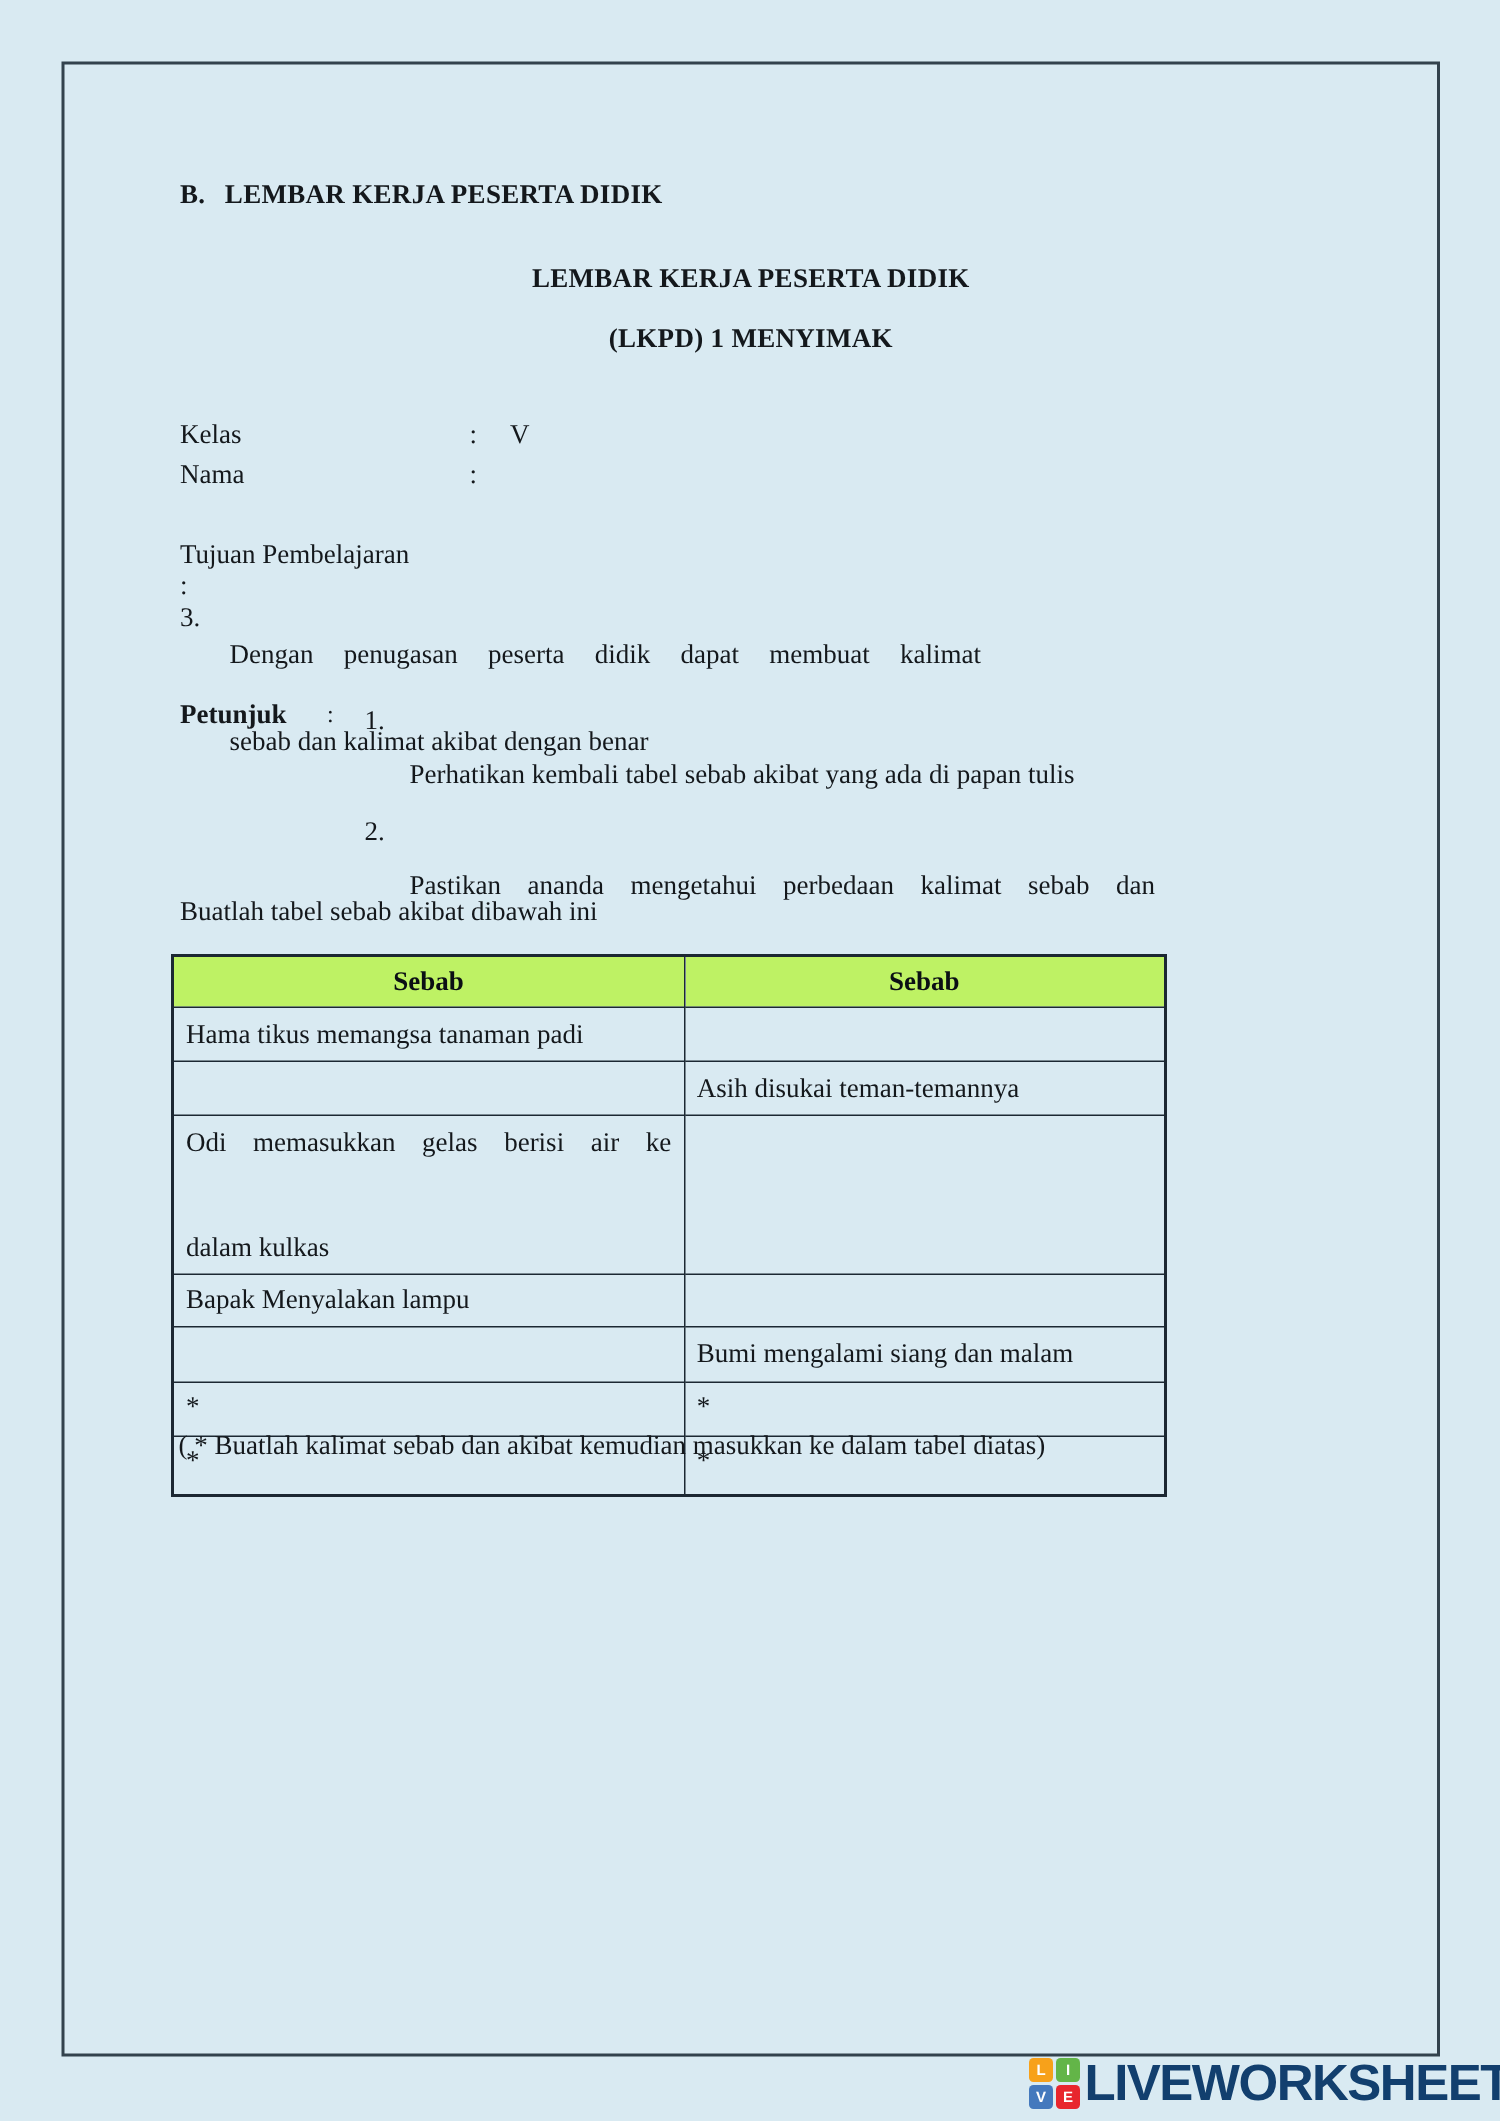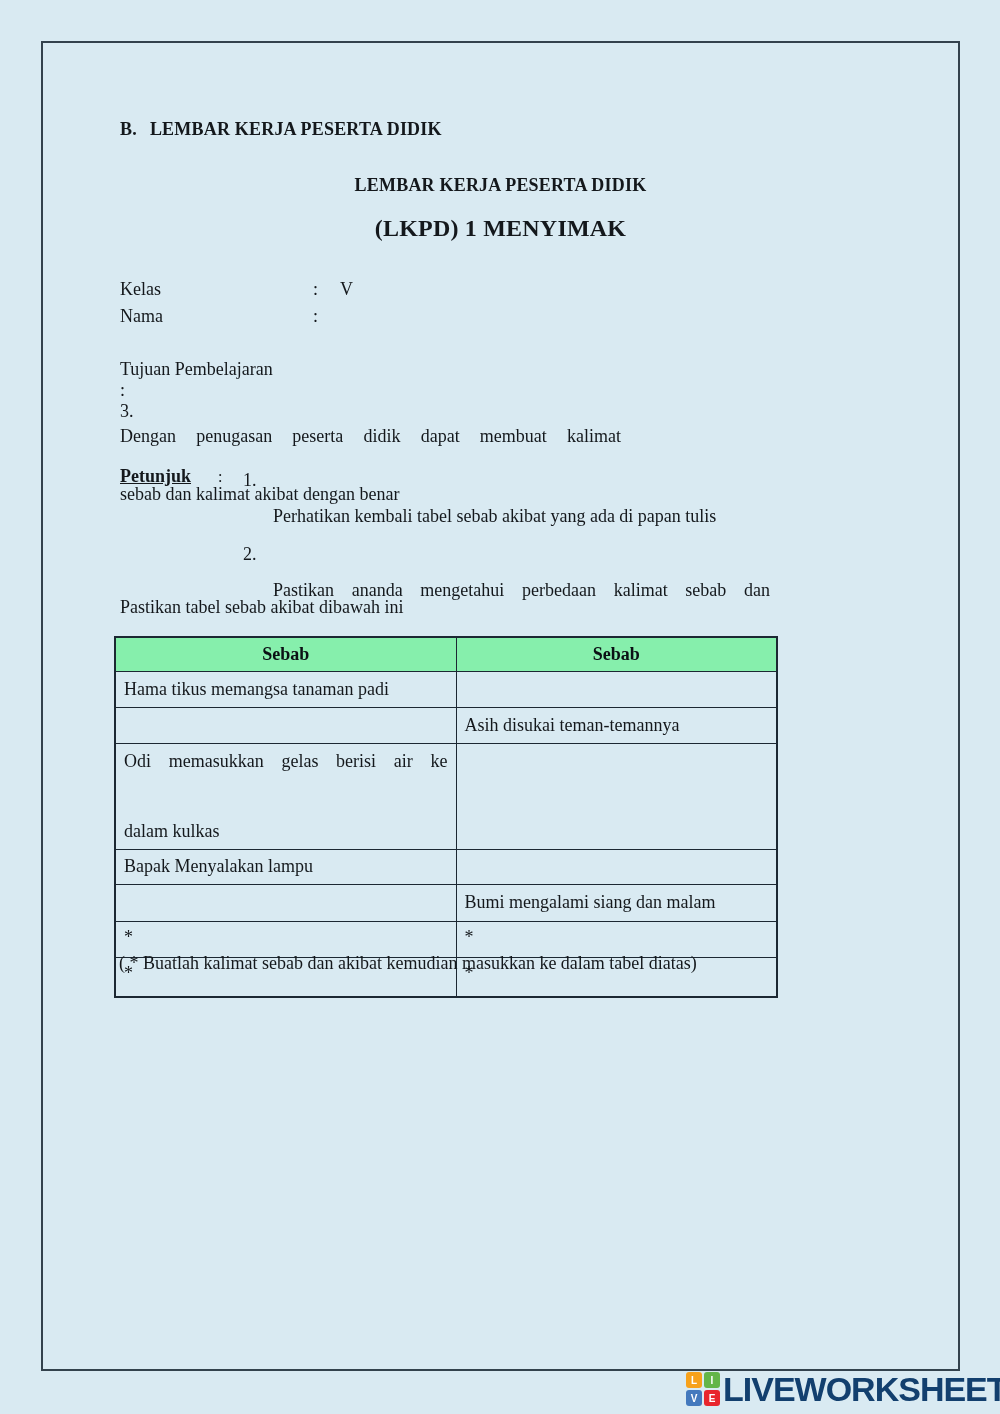--- a/index.html
+++ b/index.html
@@ -18,57 +18,57 @@
   }
   .abs { position:absolute; }
 
   
   .section-heading {
     left:120px; top:119px; font-size:18px; font-weight:bold;
     display:flex; gap:13px; letter-spacing:.2px;
   }
   .doc-title-wrap { left:41px; top:175px; width:919px; text-align:center; }
   .doc-title { font-size:18px; font-weight:bold; letter-spacing:.2px; }
-  .doc-subtitle { margin-top:19px; font-size:24px; font-weight:bold; letter-spacing:.2px; }
+  .doc-subtitle { margin-top:19px; font-size:18px; font-weight:bold; letter-spacing:.2px; }
 
   
   .fields { left:120px; top:279px; width:740px; font-size:18px; }
   .field-row { display:flex; height:27px; align-items:flex-start; }
   .field-label { width:193px; }
   .field-colon { width:27px; }
 
   
   .objective { left:120px; top:359px; width:746px; font-size:18px; display:flex;flex-direction:column; }
   .obj-label { width:193px; }
   .obj-colon { width:24px; }
   .obj-num { width:28px; }
-  .obj-text { width:501px; line-height:29px; }
+  .obj-text { width:501px; line-height:29px;margin-left:33px; }
   .jline { display:block; text-align:justify; }
   .jline::after { content:""; display:inline-block; width:100%; height:0; }
 
   
   .instructions { left:120px; top:466px; font-size:18px; display:flex; }
-  .ins-label { width:98px; font-weight:bold;text-decoration:underline; }
+  .ins-label { width:98px; font-weight:bold; }
   .ins-colon { width:25px; font-size:16px; padding-top:2px; }
   .ins-items { width:527px; }
   .ins-item { display:flex; margin-bottom:6px; }
   .ins-num { width:30px; line-height:29px; }
   .ins-text { width:497px; line-height:29px;margin-top:36px; }
   .ins-item.spread .ins-num, .ins-item.spread .ins-text { line-height:35px; }
 
   
   .table-intro { left:120px; top:597px; font-size:18px; }
 
   
   .sa-table-wrap { left:114px; top:636px; }
   table.sa-table { border-collapse:collapse; width:662px; table-layout:fixed; background:#d9eaf2; border:2px solid #1c2833; }
   .sa-table col.c1 { width:341px; }
   .sa-table col.c2 { width:321px; }
   .sa-table th, .sa-table td { border:1.5px solid #1c2833; font-size:18px; padding:0 8px; vertical-align:middle; overflow:hidden; }
-  .sa-table th { height:34px; background:#86efac; font-weight:bold; text-align:center; color:#0b0f14; }
+  .sa-table th { height:34px; background:#bef264; font-weight:bold; text-align:center; color:#0b0f14; }
   tr.r1 td { height:36px; }
   tr.r2 td { height:36px; }
   tr.r3 td { height:72px; vertical-align:top; }
   tr.r3 .cell-lines { line-height:35px; padding-top:1px; }
   tr.r4 td { height:35px; }
   tr.r5 td { height:37px; }
   tr.r6 td { height:36px; vertical-align:top; padding-top:5px; }
   tr.r7 td { height:40px; vertical-align:top; padding-top:5px; }
 
   .footnote { left:119px; top:953px; font-size:18px; }
@@ -139,21 +139,21 @@
     <span class="ins-item spread">
       <span class="ins-num">2.</span>
       <span class="ins-text">
         <span class="jline">Pastikan ananda mengetahui perbedaan kalimat sebab dan</span>
         <span>kalimat akibat.</span>
       </span>
     </span>
   </span>
 </div>
 
-<div class="abs table-intro">Pastikan tabel sebab akibat dibawah ini</div>
+<div class="abs table-intro">Buatlah tabel sebab akibat dibawah ini</div>
 
 <div class="abs sa-table-wrap">
   <table class="sa-table">
     <colgroup>
         <col class="c1">
         <col class="c2">
       </colgroup>
     <thead>
       <tr>
         <th>Sebab</th>

